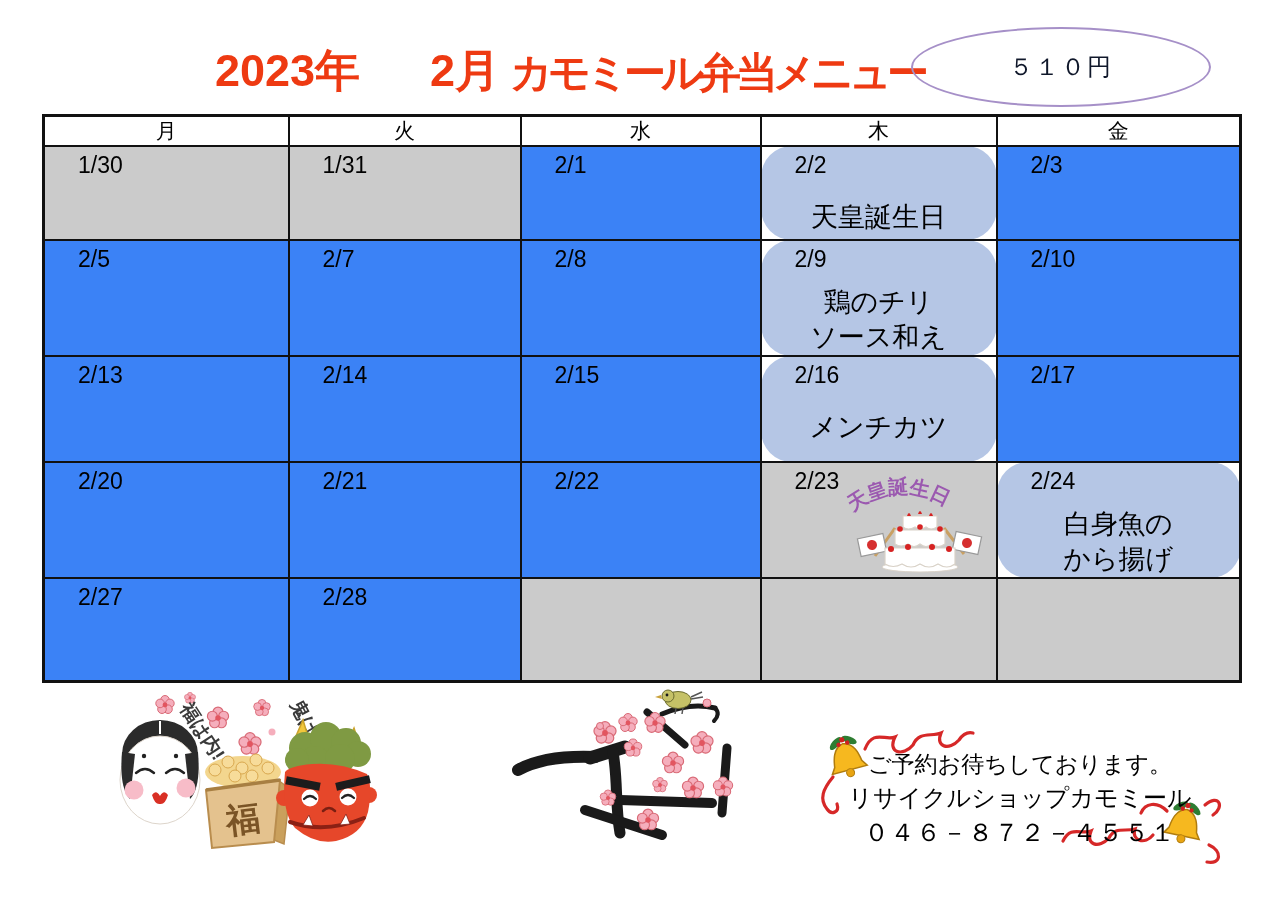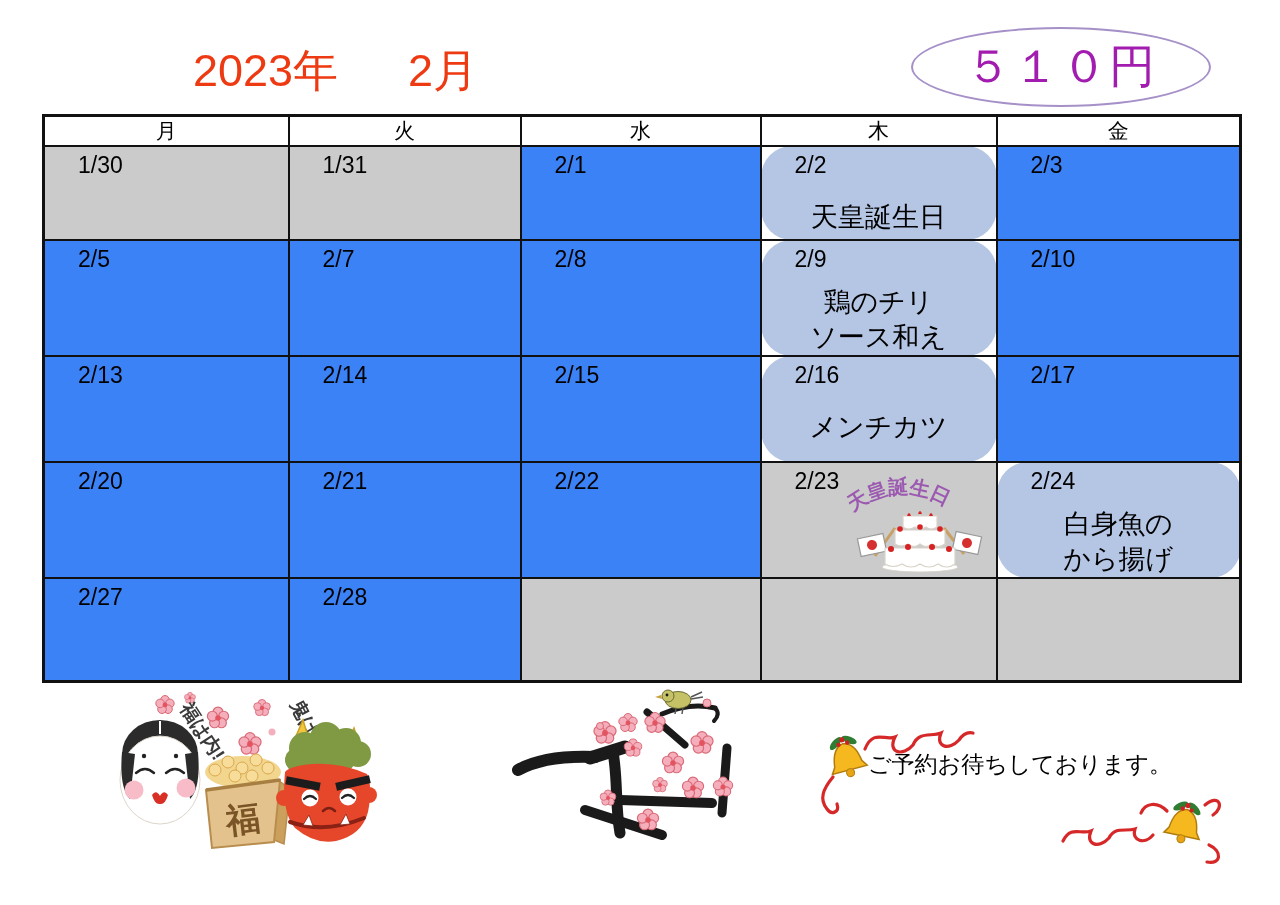--- a/index.html
+++ b/index.html
@@ -2,31 +2,31 @@
 <html style="--accent-red: #ee3a12; --cell-blue: #b5c6e5; --cell-gray: #cbcbcb; --oval-purple: #a690c8; --holiday-purple: #9b59b0; --ribbon-red: #d62828;"><head>
 <meta charset="utf-8">
 <style>
   html,body{margin:0;padding:0;background:#888;}
   .page{
     position:relative;width:1280px;height:905px;background:#ffffff;
     font-family:"Liberation Sans", sans-serif;color:#000;overflow:hidden;margin:0 auto;
   }
   
   .title-area{position:absolute;left:0;top:0;width:1280px;height:110px;}
-  .title-area span{position:absolute;top:44px;font-size:45px;font-weight:normal;
-    color:var(--accent-red);white-space:nowrap;line-height:54px;}
+  .title-area span{position:absolute;top:44px;font-size:45px;font-weight:bold;
+    color:var(--accent-red);white-space:nowrap;line-height:54px;margin-left:22px;}
   .t-year{left:193px;}
   .t-month{left:408px;}
   .t-name{left:488px;font-size:42px !important;letter-spacing:-5px;top:46px !important;}
   .price-oval{
     position:absolute;left:911px;top:27px;width:296px;height:76px;
     border:2px solid var(--oval-purple);border-radius:50%;
     display:flex;align-items:center;justify-content:center;
   }
-  .price-oval span{font-size:46px;letter-spacing:2px;color:#a21caf;}
+  .price-oval span{font-size:24px;letter-spacing:2px;color:#0f172a;}
   
   table.calendar{position:absolute;left:42px;top:114px;border-collapse:collapse;
     table-layout:fixed;border:3px solid #111;}
   .calendar th,.calendar td{border:2px solid #111;padding:0;}
   .calendar th{height:27px;font-size:21px;font-weight:normal;text-align:center;background:#fff;}
   .calendar tbody tr:nth-child(1){height:94px;}
   .calendar tbody tr:nth-child(2){height:106px;}
   .calendar tbody tr:nth-child(3){height:106px;}
   .calendar tbody tr:nth-child(4){height:107px;}
   .calendar tbody tr:nth-child(5){height:103px;}
@@ -49,20 +49,21 @@
   .footer-text .fl3{font-size:25px;line-height:34px;letter-spacing:1px;}
 </style>
 </head>
 <body>
 
 <div class="page">
 
   <div class="title-area">
     <span class="t-year">2023年</span>
     <span class="t-month">2月</span>
+    <span class="t-name">カモミール弁当メニュー</span>
   </div>
   <div class="price-oval">
     <span>５１０円</span>
   </div>
 
   <table class="calendar">
     <colgroup>
       <col style="width:245px">
         <col style="width:232px">
         <col style="width:240px">
@@ -360,15 +361,17 @@
       <path d="M352,96 c-10,-10 -22,-8 -26,2"></path>
       <path d="M390,90 c14,-12 20,2 8,10"></path>
       <path d="M394,130 c14,6 12,20 -2,17"></path>
     </g>
     <use href="#bell" transform="translate(33,48) rotate(-15)"></use>
     <use href="#bell" transform="translate(368,114) rotate(12)"></use>
   </svg>
 
   <div class="footer-text">
     <div class="fl1">ご予約お待ちしております。</div>
+    <div class="fl2">リサイクルショップカモミール</div>
+    <div class="fl3">０４６－８７２－４５５１</div>
   </div>
 
 </div>
 
 </body></html>

